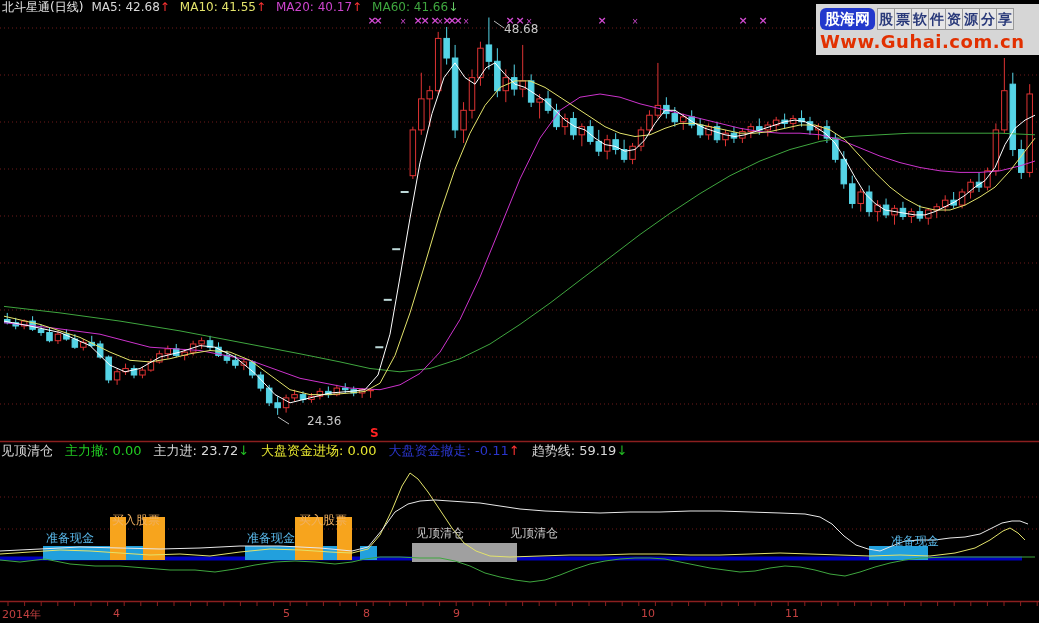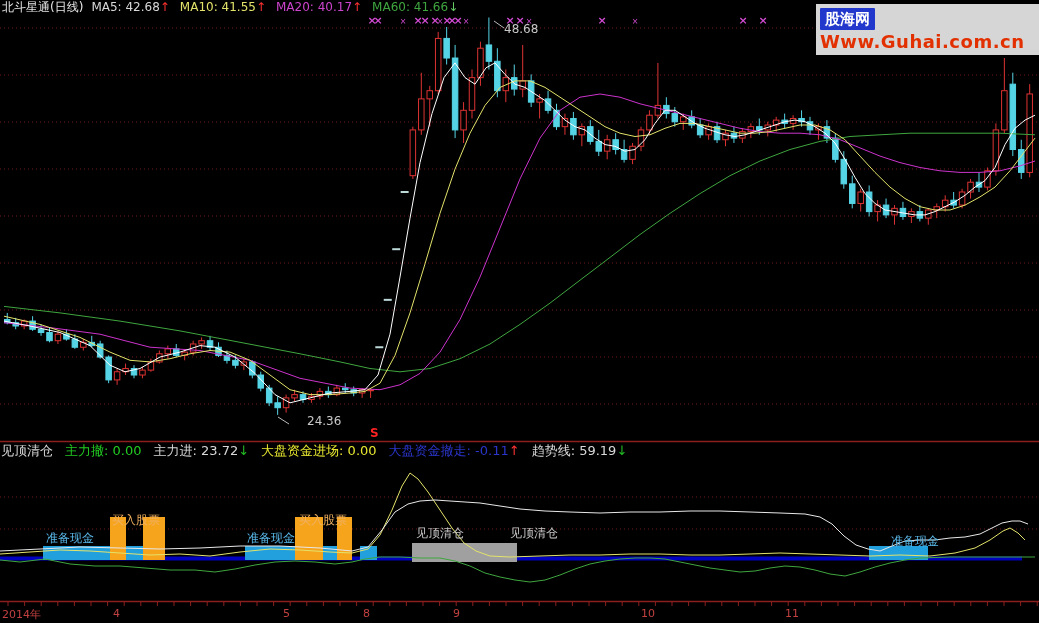--- a/index.html
+++ b/index.html
@@ -15,21 +15,21 @@
   .ind-item{margin-right:12px;}
   .anno{font-size:12px;color:#c8c8c8;white-space:nowrap;}
   #anno-high{left:504px;top:22px;}
   #anno-low{left:307px;top:414px;}
   #sell-marker{left:370px;top:426px;color:#ff2222;font-weight:bold;font-size:12px;}
   .sub-label{position:absolute;font-size:12px;white-space:nowrap;z-index:2;text-align:center;}
   .axis-label{position:absolute;font-size:11px;color:#c24040;white-space:nowrap;z-index:2;}
   .watermark{left:816px;top:4px;width:220px;background:#d6d6d6;padding:3px 2px 2px 4px;z-index:3;}
   .wm-row1{display:flex;align-items:center;height:24px;}
   .wm-badge{background:#2238cc;color:#fff;font-weight:bold;font-size:15px;line-height:22px;
-            padding:0 5px;border-radius:1px;margin-right:3px;}
+            padding:0 5px;border-radius:6px;margin-right:3px;}
   .wm-cell{display:inline-block;width:16px;height:20px;line-height:20px;text-align:center;
            font-size:14px;font-weight:bold;color:#2a3a7a;background:#e6e6e6;
            border:1px solid #9a9a9a;margin-left:-1px;font-family:"DejaVu Serif",serif;}
   .wm-url{color:#e23000;font-weight:bold;font-size:18px;line-height:22px;letter-spacing:.5px;}
 </style>
 </head>
 <body>
 
 <div class="screen">
 
@@ -401,20 +401,21 @@
       </g>
     </svg>
 
   <div class="overlay top-header">
     <span class="title">北斗星通(日线)</span><span id="ma-items"><span class="ma-item"><span class="" style="color: rgb(216, 216, 216);">MA5: 42.68</span><span class="" style="color: rgb(255, 51, 51);">↑</span></span><span class="ma-item"><span class="" style="color: rgb(227, 227, 107);">MA10: 41.55</span><span class="" style="color: rgb(255, 51, 51);">↑</span></span><span class="ma-item"><span class="" style="color: rgb(204, 68, 204);">MA20: 40.17</span><span class="" style="color: rgb(255, 51, 51);">↑</span></span><span class="ma-item"><span class="" style="color: rgb(63, 166, 63);">MA60: 41.66</span><span class="" style="color: rgb(102, 204, 102);">↓</span></span></span>
   </div>
 
   <div class="overlay watermark">
     <div class="wm-row1">
       <span class="wm-badge">股海网</span>
+      <span id="wm-grid"><span class="wm-cell">股</span><span class="wm-cell">票</span><span class="wm-cell">软</span><span class="wm-cell">件</span><span class="wm-cell">资</span><span class="wm-cell">源</span><span class="wm-cell">分</span><span class="wm-cell">享</span></span>
     </div>
     <div class="wm-url">Www.Guhai.com.cn</div>
   </div>
 
   <div class="overlay anno" id="anno-high">48.68</div>
   <div class="overlay anno" id="anno-low">24.36</div>
   <div class="overlay" id="sell-marker">S</div>
 
   <div class="overlay ind-header">
     <span class="ind-name">见顶清仓</span><span id="ind-items"><span class="ind-item"><span class="" style="color: rgb(34, 204, 34);">主力撤: 0.00</span></span><span class="ind-item"><span class="" style="color: rgb(216, 216, 216);">主力进: 23.72</span><span class="" style="color: rgb(34, 187, 34);">↓</span></span><span class="ind-item"><span class="" style="color: rgb(232, 232, 48);">大盘资金进场: 0.00</span></span><span class="ind-item"><span class="" style="color: rgb(42, 53, 204);">大盘资金撤走: -0.11</span><span class="" style="color: rgb(255, 51, 51);">↑</span></span><span class="ind-item"><span class="" style="color: rgb(216, 216, 216);">趋势线: 59.19</span><span class="" style="color: rgb(34, 187, 34);">↓</span></span></span>

